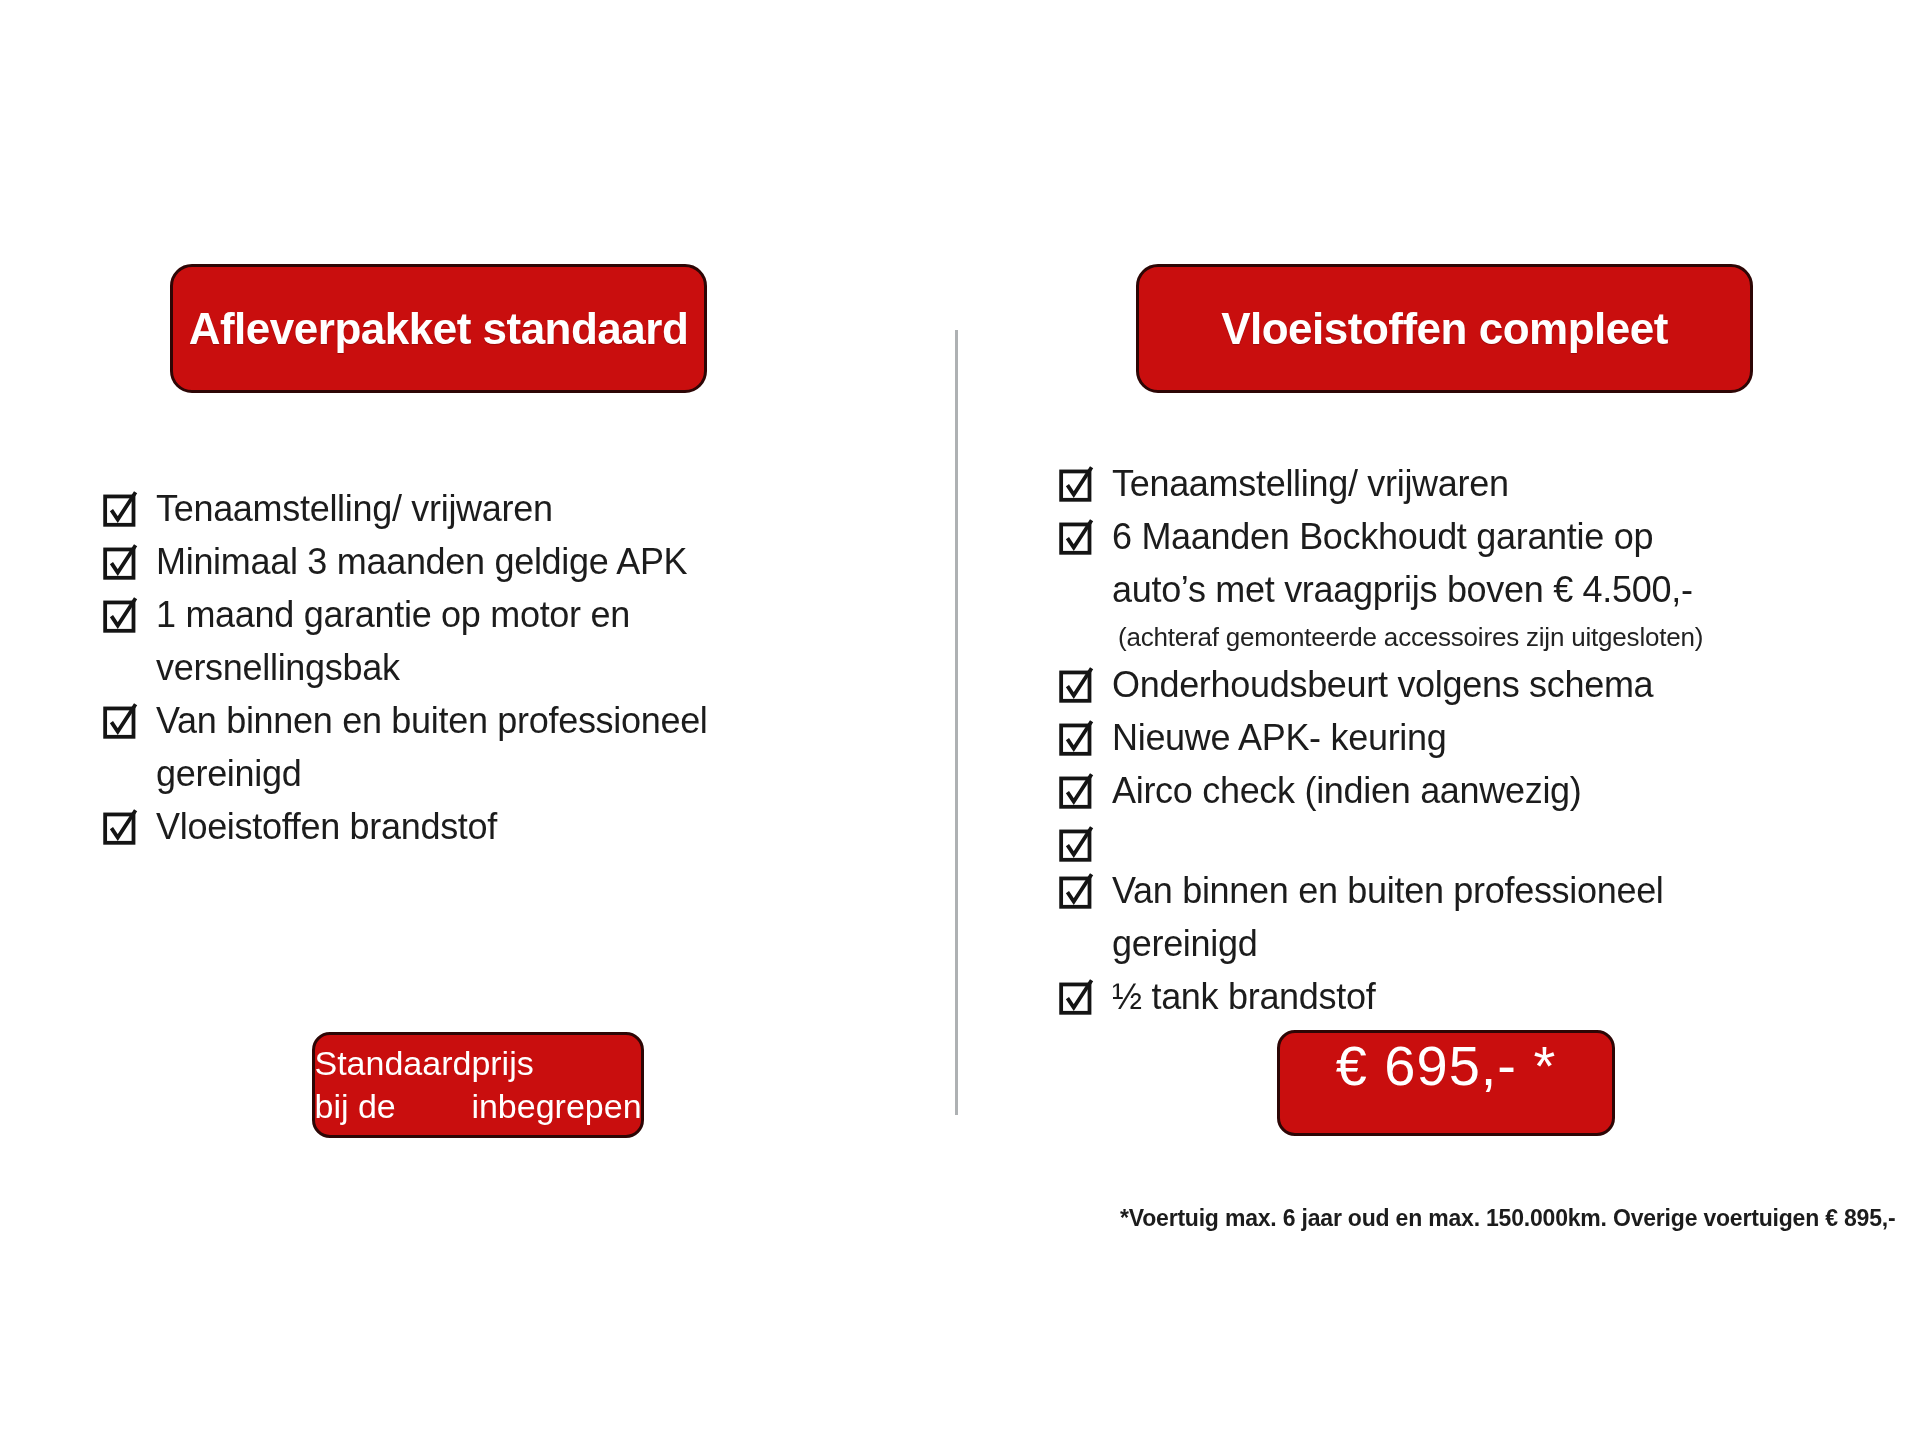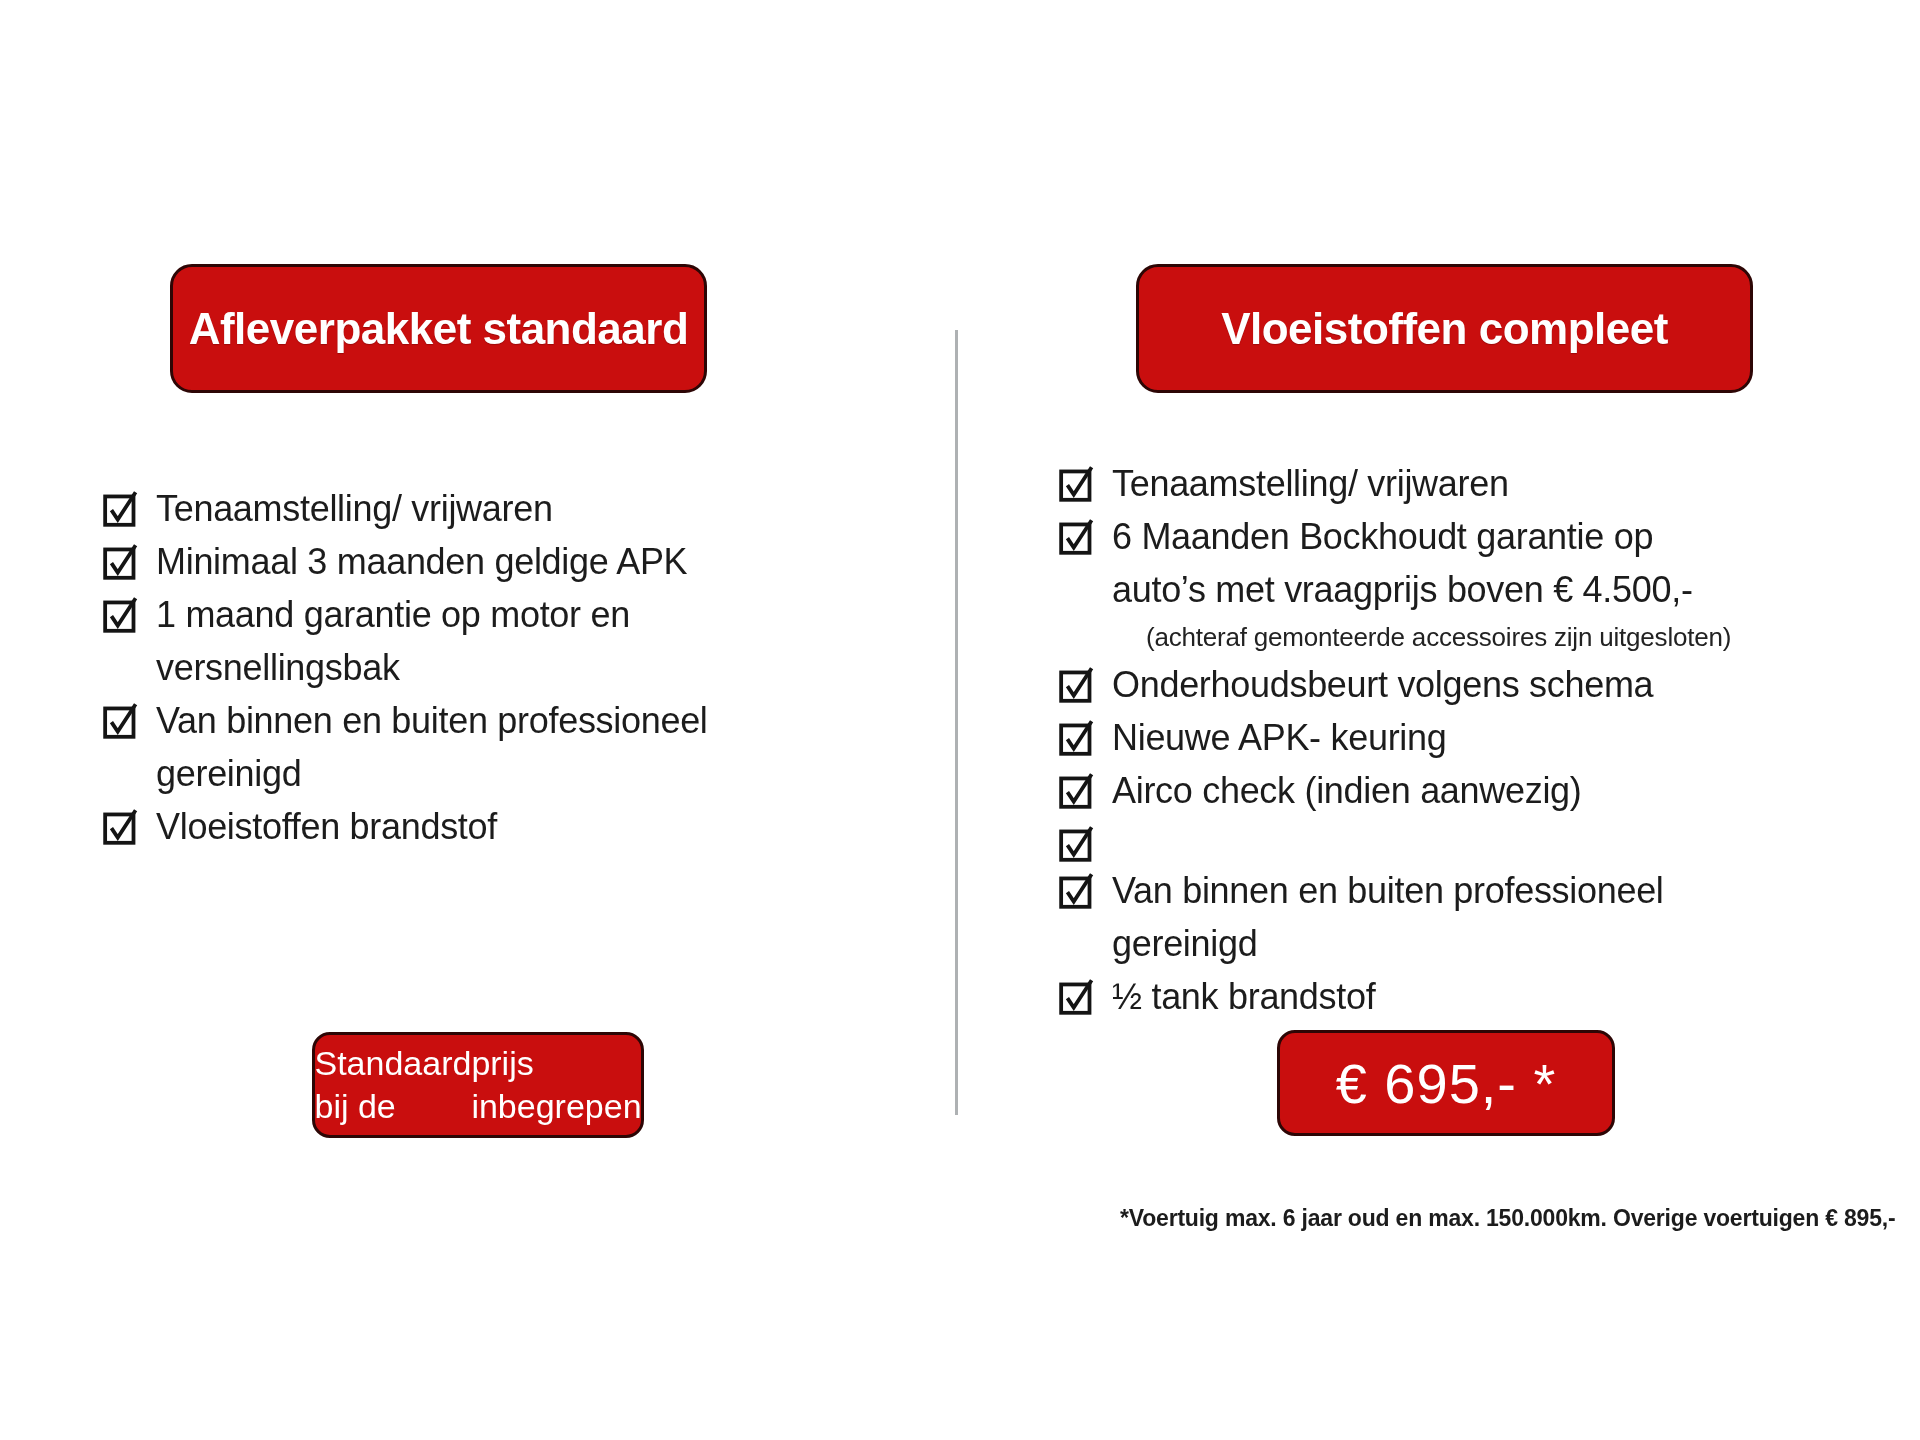--- a/index.html
+++ b/index.html
@@ -54,21 +54,20 @@
     line-height: 53px;
     letter-spacing: -0.3px;
     white-space: nowrap;
   }
   .item-note {
     font-size: 26px;
     line-height: 42px;
     letter-spacing: -0.2px;
     padding-left: 6px;
     color: #222222;
-    margin-left: 28px;
   }
 
   
   .small-badge {
     position: absolute;
     left: 312px; top: 1032px;
     width: 332px; height: 106px;
     background: #c90e0e;
     border: 3px solid #2d0605;
     border-radius: 18px;
@@ -83,21 +82,21 @@
 
   
   .price-badge {
     position: absolute;
     left: 1277px; top: 1030px;
     width: 338px; height: 106px;
     background: #c90e0e;
     border: 3px solid #2d0605;
     border-radius: 18px;
     box-sizing: border-box;
-    display: flex; align-items: center; justify-content: center;
+    display: flex; align-items: flex-start; justify-content: center;
     color: #ffffff;
     font-size: 56px;
     letter-spacing: 1px;
   }
 
   
   .footnote {
     position: absolute;
     left: 1120px; top: 1205px;
     font-size: 23px;

